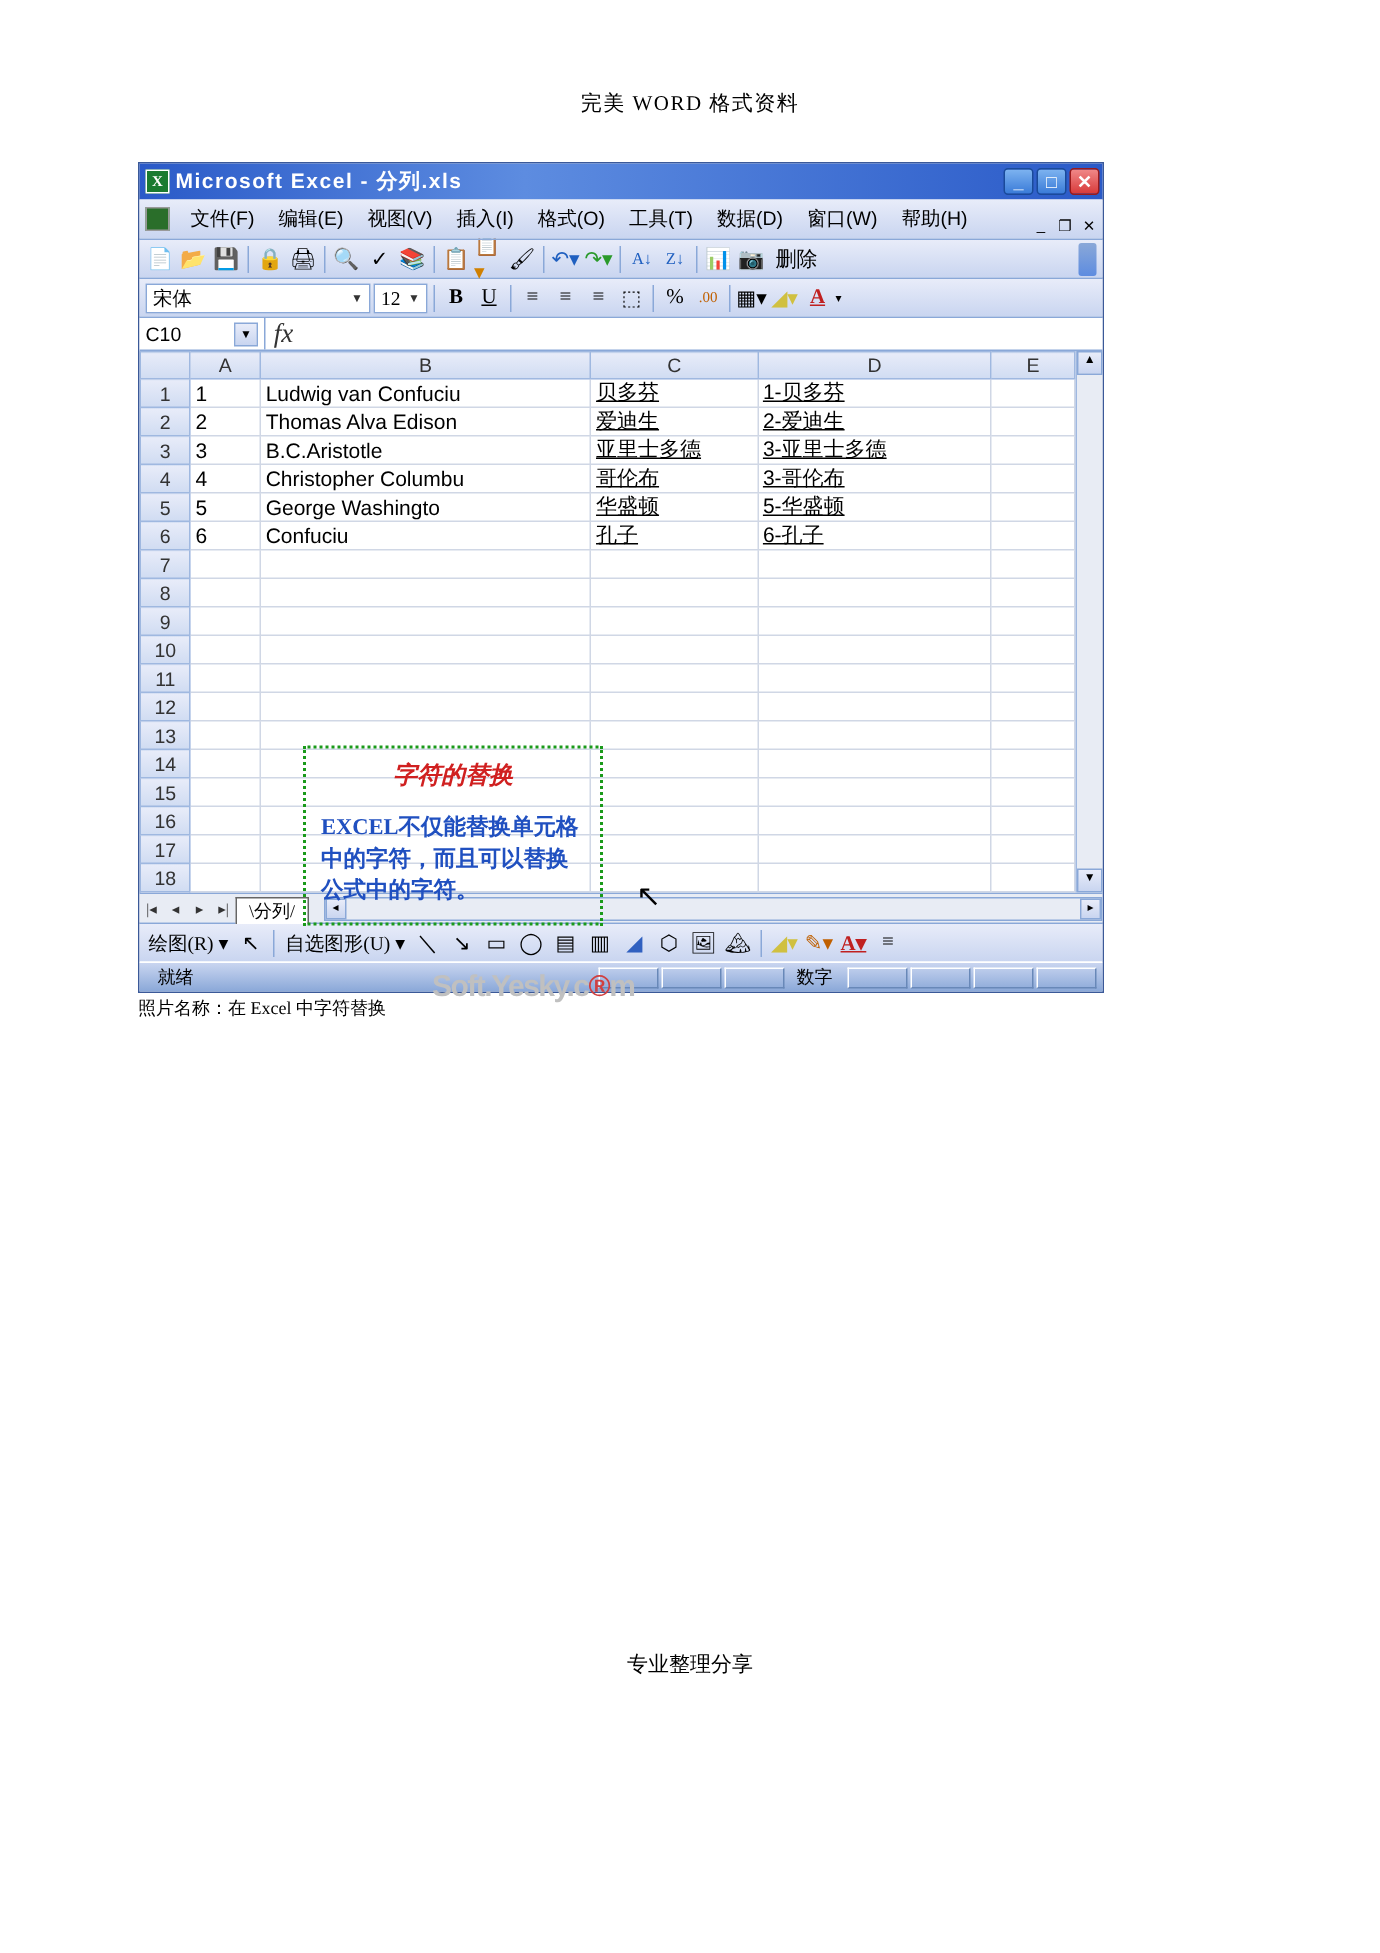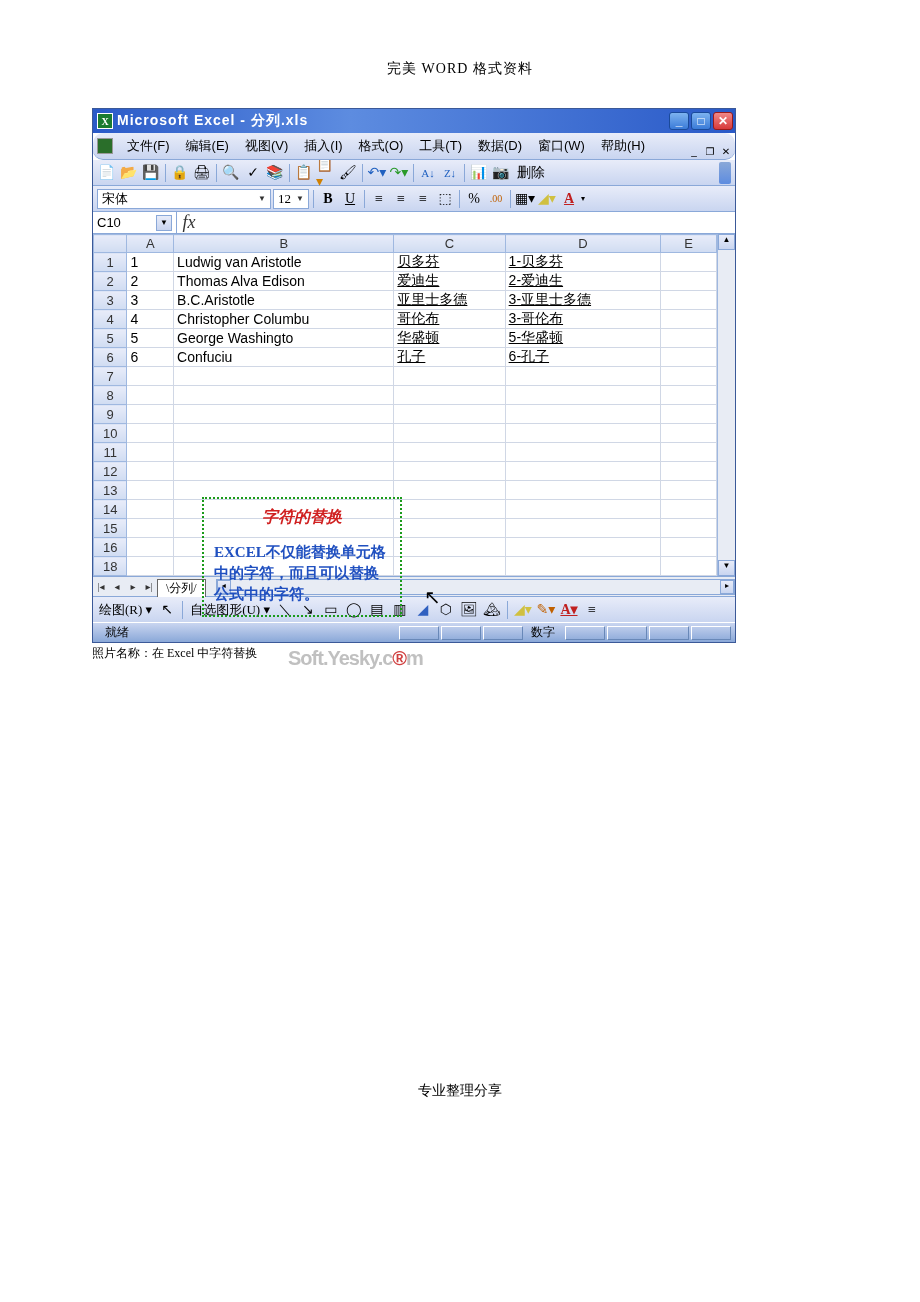--- a/index.html
+++ b/index.html
@@ -74,21 +74,20 @@
   
   .menubar {
     background: linear-gradient(#e8ecf9, #c9d5f0);
     border-bottom: 1px solid #8aa8d8;
     padding: 2px 4px;
     display: flex;
     align-items: center;
     font-family: "SimSun", sans-serif;
     font-size: 13px;
     position: relative;
-    border-radius: 10px;
   }
   .menubar .mitem { padding: 2px 8px; cursor: default; }
   .doc-closebtns {
     position: absolute;
     right: 2px;
     bottom: 2px;
     display: flex;
     gap: 2px;
     font-size: 10px;
     color: #000;
@@ -133,21 +132,21 @@
     display: flex;
     align-items: center;
     gap: 2px;
     height: 26px;
     font-size: 13px;
   }
   .fontname {
     background: #fff;
     border: 1px solid #8aa8d8;
     padding: 1px 4px;
-    width: 174px;
+    width: 150px;
     height: 20px;
     display: flex;
     align-items: center;
     justify-content: space-between;
   }
   .fontsize {
     background: #fff;
     border: 1px solid #8aa8d8;
     padding: 1px 4px;
     width: 36px;
@@ -484,21 +483,21 @@
             <th class="col-B">B</th>
             <th class="col-C">C</th>
             <th class="col-D">D</th>
             <th class="col-E">E</th>
           </tr>
         </thead>
         <tbody id="gridbody">
               <tr>
                 <th class="rowhead">1</th>
                 <td>1</td>
-                <td>Ludwig van Aristotle</td>
+                <td>Ludwig van Confuciu</td>
                 <td class="underlined">贝多芬</td>
                 <td class="underlined">1-贝多芬</td>
                 <td></td>
               </tr>
               <tr>
                 <th class="rowhead">2</th>
                 <td>2</td>
                 <td>Thomas Alva Edison</td>
                 <td class="underlined">爱迪生</td>
                 <td class="underlined">2-爱迪生</td>
@@ -603,20 +602,28 @@
               <tr>
                 <th class="rowhead">15</th>
                 <td></td>
                 <td></td>
                 <td></td>
                 <td></td>
                 <td></td>
               </tr>
               <tr>
                 <th class="rowhead">16</th>
+                <td></td>
+                <td></td>
+                <td></td>
+                <td></td>
+                <td></td>
+              </tr>
+              <tr>
+                <th class="rowhead">17</th>
                 <td></td>
                 <td></td>
                 <td></td>
                 <td></td>
                 <td></td>
               </tr>
               <tr>
                 <th class="rowhead">18</th>
                 <td></td>
                 <td></td>

